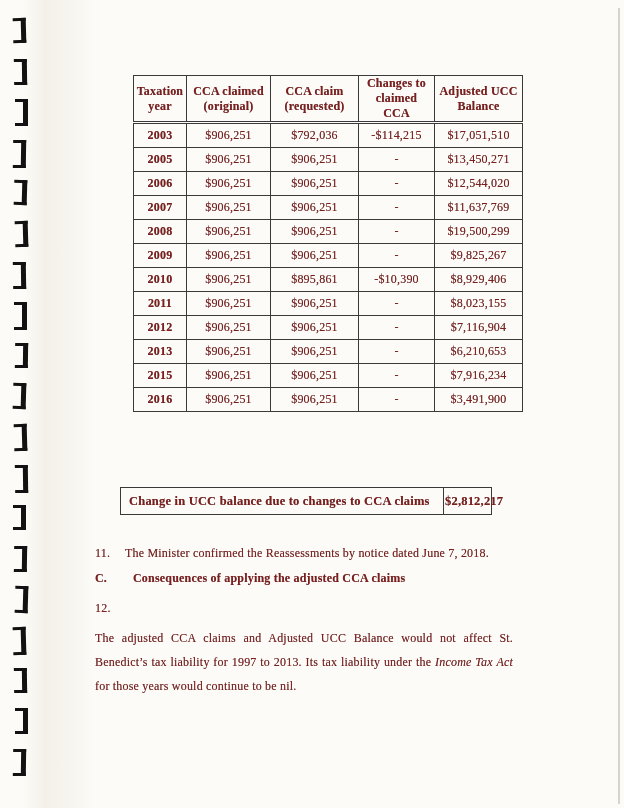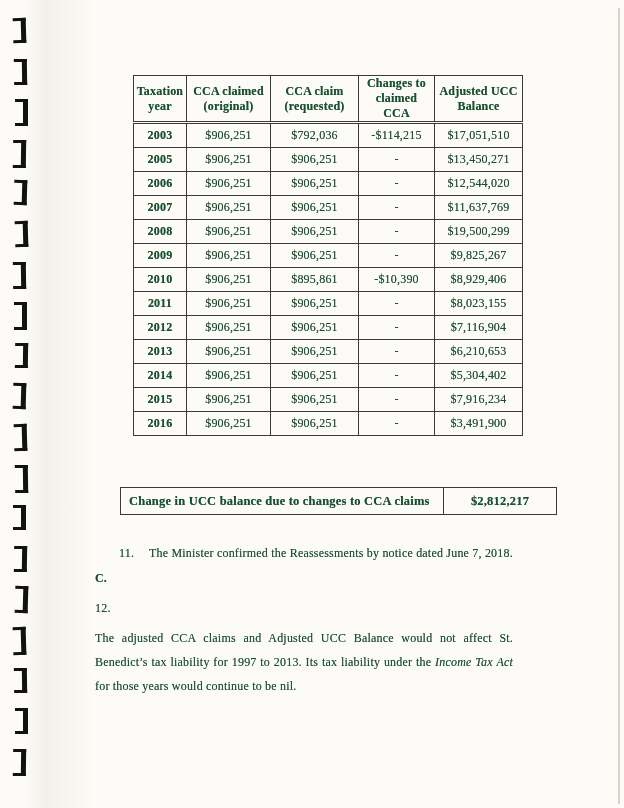--- a/index.html
+++ b/index.html
@@ -6,21 +6,21 @@
   body {
     width: 624px; height: 808px;
     background: #e9e7e1;
     font-family: "Liberation Serif", serif;
   }
   .page {
     position: relative;
     width: 624px; height: 808px;
     background: #fcfbf7;
     overflow: hidden;
-    color: #14532d;
+    color: #7f1d1d;
   }
   
   .left-band {
     position: absolute; left: 24px; top: 0; width: 70px; height: 100%;
     background: linear-gradient(90deg, rgba(210,202,180,0.00) 0%,
       rgba(210,202,180,0.22) 30%, rgba(210,202,180,0.10) 75%, rgba(210,202,180,0) 100%);
     pointer-events: none;
   }
   
   .page-edge {
@@ -51,38 +51,38 @@
   }
   .main-table th {
     height: 40px; font-weight: bold; white-space: pre-line;
     line-height: 15px; font-size: 12px;
     border-bottom: 3px double #3a3a3a;
   }
   .main-table td { height: 23px; }
   .main-table td:first-child { font-weight: bold; }
   
   .summary-table {
-    position: absolute; left: 120px; top: 487px; width: 437px;
+    position: absolute; left: 120px; top: 487px; width: 372px;
     font-size: 12.5px; font-weight: bold; letter-spacing: 0.2px;
     text-shadow: 0 0 0.35px rgba(30,30,30,0.55);
   }
   .summary-table td {
     border: 1.8px solid #3a3a3a; height: 24px; vertical-align: middle;
   }
   .summary-table td.s-label { width: 313px; text-align: left; padding-left: 8px; }
   .summary-table td.s-value { text-align: center; }
   
   .para {
     position: absolute; left: 95px; width: 452px;
     display: flex; align-items: flex-start;
     font-size: 12px; line-height: 24px; letter-spacing: 0.2px;
     text-shadow: 0 0 0.35px rgba(30,30,30,0.5);
   }
   .para .num { flex: 0 0 30px; }
-  .para-11 { top: 541px; margin-left: 24px; }
+  .para-11 { top: 541px; }
   .section-c { top: 566px; font-weight: bold; }
   .section-c .num { flex: 0 0 38px; }
   .para-12 { top: 596px; flex-direction: column; }
   .para-12 .ptext { width: 418px; text-align: justify; }
   .ital { font-style: italic; margin-top: 17px; }
 </style>
 </head>
 <body>
 
 <div class="page">
@@ -197,27 +197,20 @@
           <td>$7,116,904</td>
         </tr>
         <tr>
           <td>2013</td>
           <td>$906,251</td>
           <td>$906,251</td>
           <td>-</td>
           <td>$6,210,653</td>
         </tr>
         <tr>
-          <td>2014</td>
-          <td>$906,251</td>
-          <td>$906,251</td>
-          <td>-</td>
-          <td>$5,304,402</td>
-        </tr>
-        <tr>
           <td>2015</td>
           <td>$906,251</td>
           <td>$906,251</td>
           <td>-</td>
           <td>$7,916,234</td>
         </tr>
         <tr>
           <td>2016</td>
           <td>$906,251</td>
           <td>$906,251</td>
@@ -236,19 +229,20 @@
     </tbody>
   </table>
 
   <div class="para para-11">
     <span class="num">11.</span>
     <span class="ptext">The Minister confirmed the Reassessments by notice dated June 7, 2018.</span>
   </div>
 
   <div class="para section-c">
     <span class="num">C.</span>
+    <span class="ptext">Consequences of applying the adjusted CCA claims</span>
   </div>
 
   <div class="para para-12">
     <span class="num">12.</span>
     <span class="ptext"><span>The adjusted CCA claims and Adjusted UCC Balance would not affect St. Benedict’s tax liability for 1997 to 2013. Its tax liability under the </span><span class="ital">Income Tax Act</span><span> for those years would continue to be nil.</span></span>
   </div>
 </div>
 
 </body></html>

